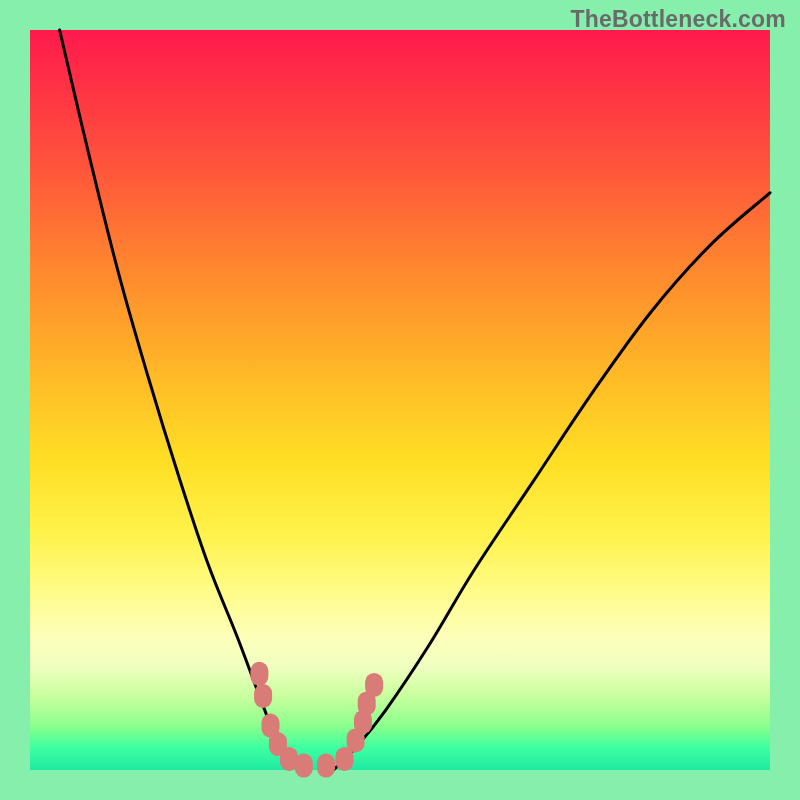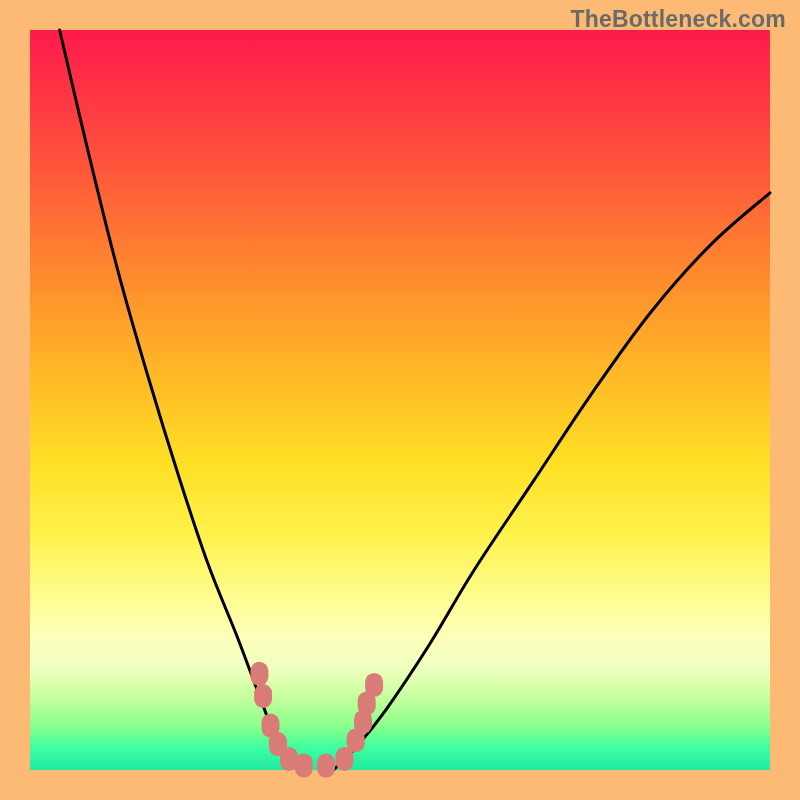--- a/index.html
+++ b/index.html
@@ -9,21 +9,21 @@
     height: 800px;
     background: #000;
     overflow: hidden;
   }
   .frame {
     position: absolute;
     top: 0;
     left: 0;
     width: 800px;
     height: 800px;
-    background: #fdba74;
+    background: #86efac;
   }
   .plot-area {
     position: absolute;
     left: 30px;
     top: 30px;
     width: 740px;
     height: 740px;
     background: linear-gradient(to bottom,
       #ff1a4d 0%,
       #ff3344 8%,

